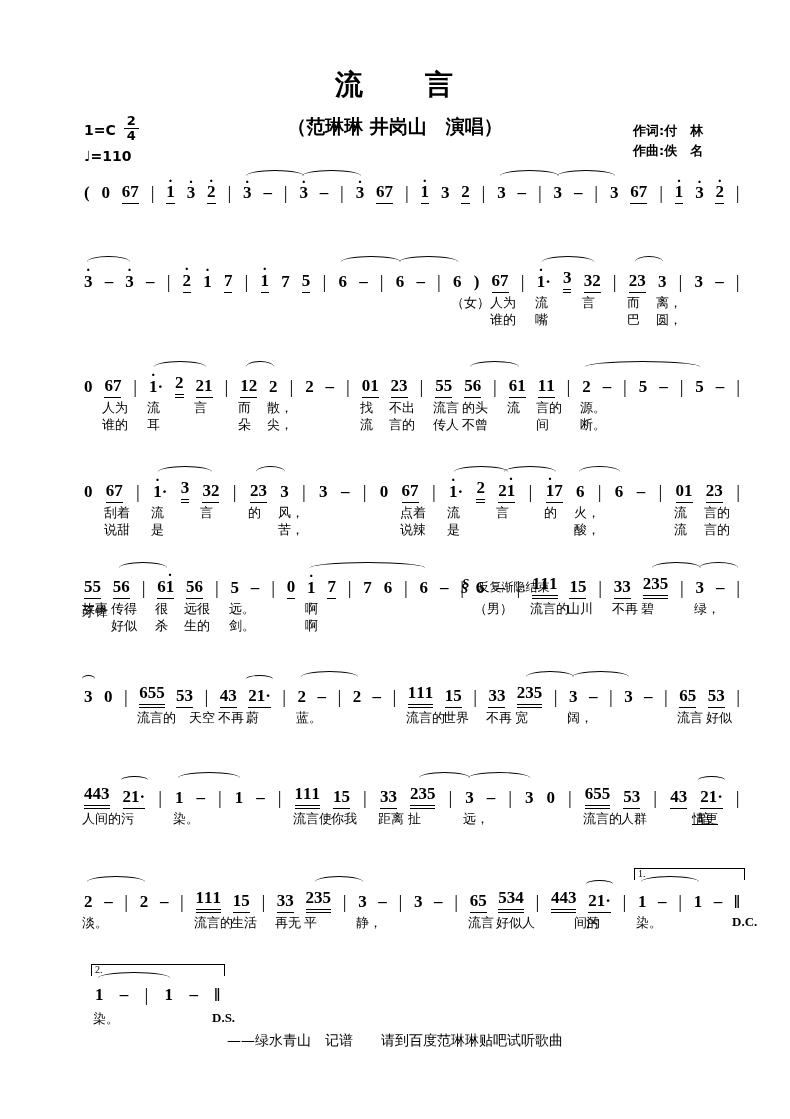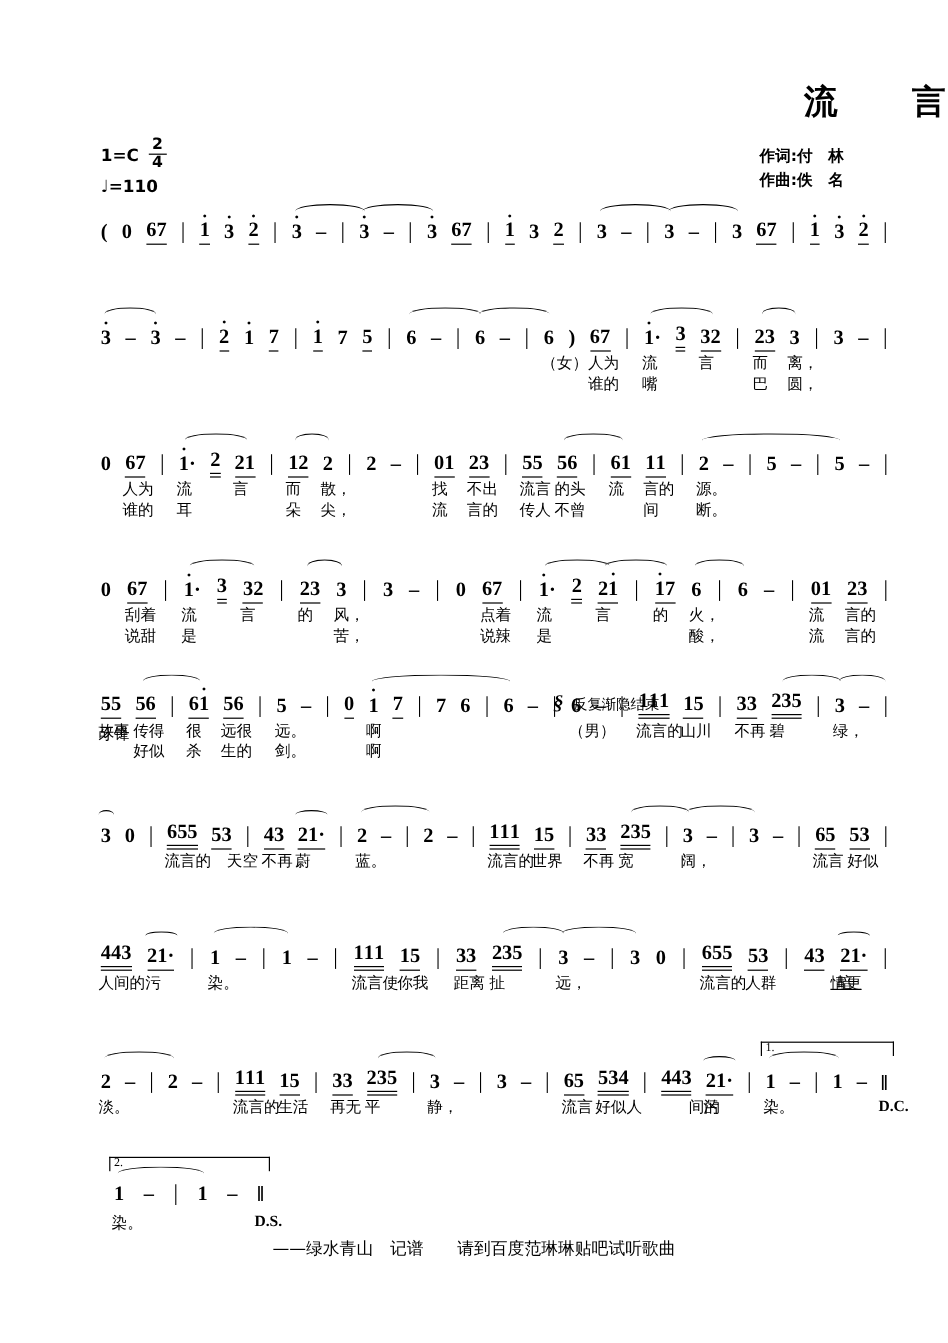--- a/index.html
+++ b/index.html
@@ -1,18 +1,18 @@
 <!DOCTYPE html>
 <html><head>
 <meta charset="utf-8">
 <style>
   html,body{margin:0;padding:0;background:#fff;}
   .page{position:relative;width:790px;height:1119px;background:#fff;overflow:hidden;
         font-family:"DejaVu Sans",sans-serif;color:#000;}
-  .title{position:absolute;top:66px;left:0;width:100%;text-align:right;
+  .title{position:absolute;top:66px;left:0;width:100%;text-align:center;
          font-size:28px;font-weight:bold;letter-spacing:2px;}
   .subtitle{position:absolute;top:114px;left:0;width:100%;text-align:center;
          font-size:19px;font-weight:bold;}
   .credits{position:absolute;left:633px;top:121px;font-size:13px;font-weight:bold;line-height:1.55;}
   .keyblock{position:absolute;left:84px;top:116px;font-size:14px;font-weight:bold;}
   .keyrow{display:flex;align-items:center;}
   .frac{display:inline-flex;flex-direction:column;align-items:center;line-height:1.05;
         font-size:13px;margin-left:8px;position:relative;top:-2px;}
   .fn{border-bottom:1px solid #000;padding:0 3px;}
   .fd{padding:0 3px;}
@@ -41,20 +41,21 @@
          font-family:"Liberation Serif",serif;}
   .annot{position:absolute;font-size:12px;white-space:nowrap;margin-top:24px;}
   .segno{font-family:"Liberation Serif",serif;font-style:italic;font-weight:bold;
          font-size:17px;margin-right:8px;}
 </style>
 </head>
 <body>
 
 <div class="page">
   <div class="title">流　　言</div>
+  <div class="subtitle">（范琳琳 井岗山　演唱）</div>
   <div class="credits">
     <div>作词:付　林</div>
     <div>作曲:佚　名</div>
   </div>
   <div class="keyblock">
     <div class="keyrow">
       <span>1=C</span>
       <span class="frac">
           <span class="fn">2</span>
           <span class="fd">4</span>

